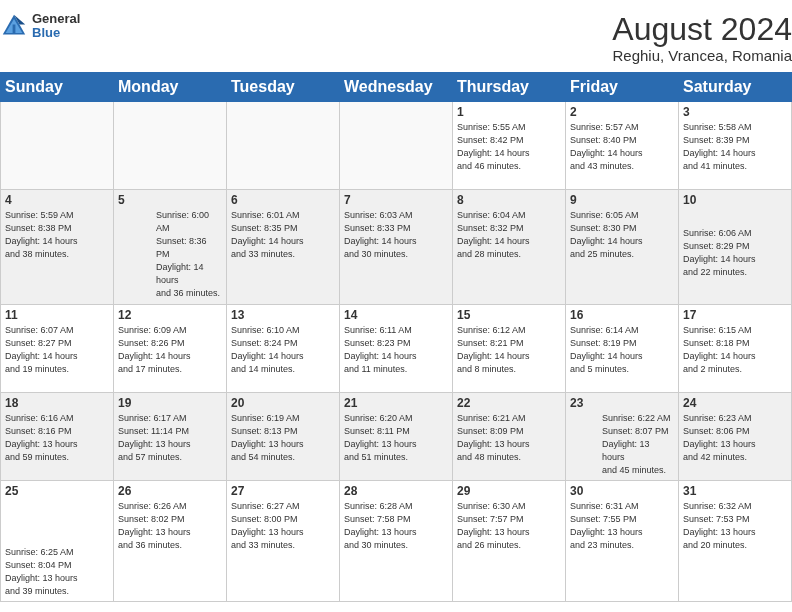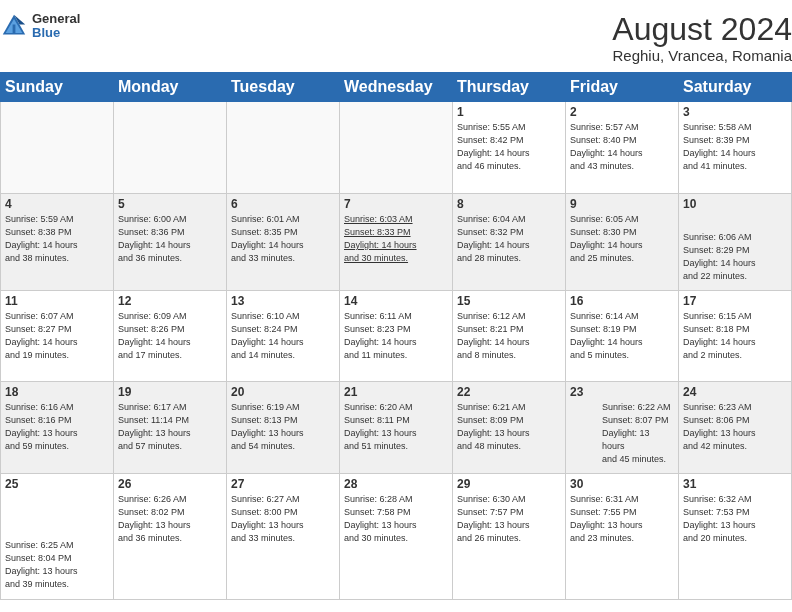--- a/index.html
+++ b/index.html
@@ -164,35 +164,35 @@
         <tr>
           <td class="shaded">
             <span class="day-num">4</span>
             <div class="day-info" style="white-space: pre-line;">Sunrise: 5:59 AM
 Sunset: 8:38 PM
 Daylight: 14 hours
 and 38 minutes.</div>
           </td>
           <td class="shaded">
             <span class="day-num">5</span>
-            <div class="day-info" style="white-space: pre-line;">Sunrise: 6:00 AM
+            <div class="day-info" style="white-space: pre-line; margin-left: 38px;">Sunrise: 6:00 AM
 Sunset: 8:36 PM
 Daylight: 14 hours
 and 36 minutes.</div>
           </td>
           <td class="shaded">
             <span class="day-num">6</span>
             <div class="day-info" style="white-space: pre-line;">Sunrise: 6:01 AM
 Sunset: 8:35 PM
 Daylight: 14 hours
 and 33 minutes.</div>
           </td>
           <td class="shaded">
             <span class="day-num">7</span>
-            <div class="day-info" style="white-space: pre-line; text-decoration: underline;">Sunrise: 6:03 AM
+            <div class="day-info" style="white-space: pre-line;">Sunrise: 6:03 AM
 Sunset: 8:33 PM
 Daylight: 14 hours
 and 30 minutes.</div>
           </td>
           <td class="shaded">
             <span class="day-num">8</span>
             <div class="day-info" style="white-space: pre-line;">Sunrise: 6:04 AM
 Sunset: 8:32 PM
 Daylight: 14 hours
 and 28 minutes.</div>

